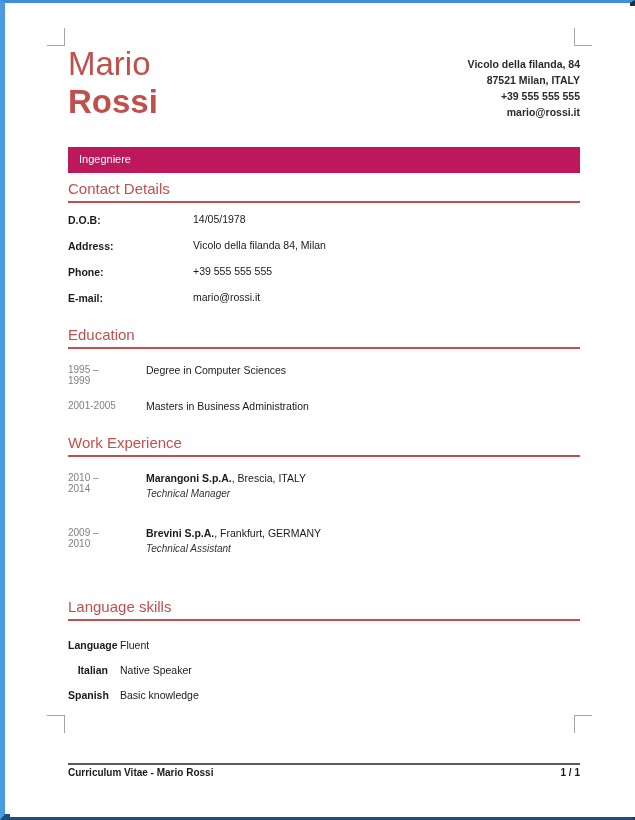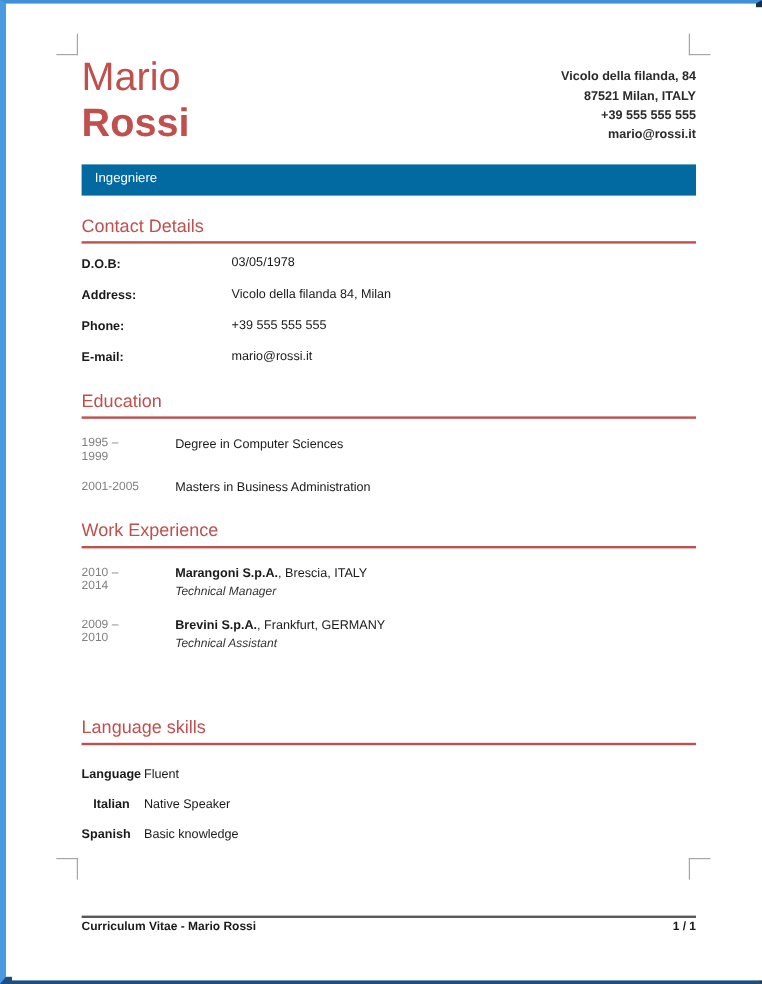--- a/index.html
+++ b/index.html
@@ -49,23 +49,23 @@
     font-size: 33px; font-weight: bold; color: #c0504d;
     line-height: 36px; margin-top: 2px;
   }
   .contact-header {
     position: absolute; right: 55px; top: 50px;
     text-align: right;
     font-size: 10.5px; font-weight: bold; color: #2b2b2b;
     line-height: 16px;
   }
   .title-banner {
-    position: absolute; left: 58px; top: 131px;
+    position: absolute; left: 58px; top: 141px;
     width: 512px; height: 26px;
-    background: #0369a1;
+    background: #be185d;
     color: #ffffff;
     font-size: 11px;
     padding: 6px 0 0 11px;
   }
 
   
   .section { position: absolute; left: 58px; width: 512px; }
   .section-title {
     font-size: 15px; color: #c0504d;
     font-weight: normal;
@@ -140,21 +140,21 @@
       <div>mario@rossi.it</div>
     </div>
 
     <div class="title-banner">Ingegniere</div>
 
     <div class="section" style="top:174px;">
       <div class="section-title">Contact Details</div>
       <div class="rows">
         <div class="row cd-row">
           <div class="cd-label">D.O.B:</div>
-          <div class="cd-value">03/05/1978</div>
+          <div class="cd-value">14/05/1978</div>
         </div>
         <div class="row cd-row">
           <div class="cd-label">Address:</div>
           <div class="cd-value">Vicolo della filanda 84, Milan</div>
         </div>
         <div class="row cd-row">
           <div class="cd-label">Phone:</div>
           <div class="cd-value">+39 555 555 555</div>
         </div>
         <div class="row cd-row">
@@ -174,21 +174,21 @@
         <div class="row dated-row">
           <div class="date-col">2001-2005</div>
           <div class="dated-body">Masters in Business Administration</div>
         </div>
       </div>
     </div>
 
     <div class="section" style="top:428px;">
       <div class="section-title">Work Experience</div>
       <div class="rows" style="margin-top:14px;">
-        <div class="row dated-row" style="margin-bottom:13px;">
+        <div class="row dated-row" style="margin-bottom:25px;">
           <div class="date-col">2010 – 2014</div>
           <div class="dated-body">
             <div><span class="org">Marangoni S.p.A.</span><span>, Brescia, ITALY</span></div>
             <div class="role">Technical Manager</div>
           </div>
         </div>
         <div class="row dated-row" style="margin-bottom:15px;">
           <div class="date-col">2009 – 2010</div>
           <div class="dated-body">
             <div><span class="org">Brevini S.p.A.</span><span>, Frankfurt, GERMANY</span></div>

